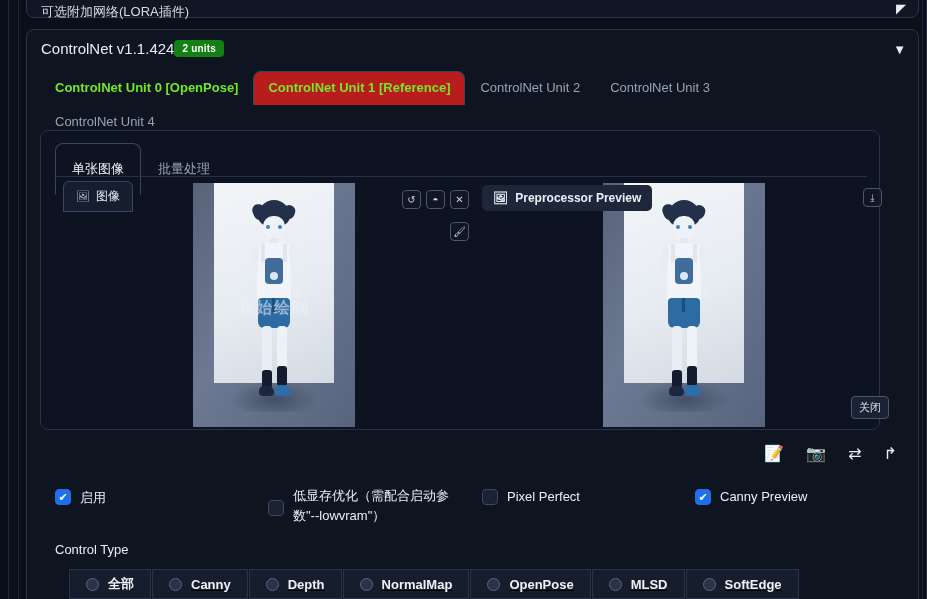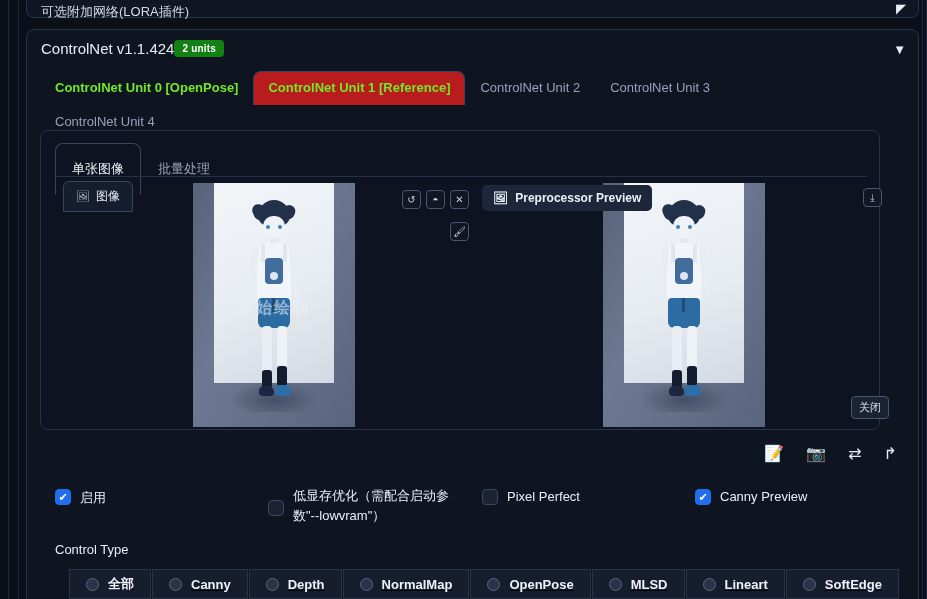--- a/index.html
+++ b/index.html
@@ -428,21 +428,17 @@
     <div class="radio">
       <span class="dot"></span>
       <span>OpenPose</span>
     </div>
     <div class="radio">
       <span class="dot"></span>
       <span>MLSD</span>
     </div>
     <div class="radio">
       <span class="dot"></span>
-      <span>Lineart</span>
-    </div>
-    <div class="radio">
-      <span class="dot"></span>
       <span>SoftEdge</span>
     </div>
   </div>
 
 </div>
 
 </body></html>

